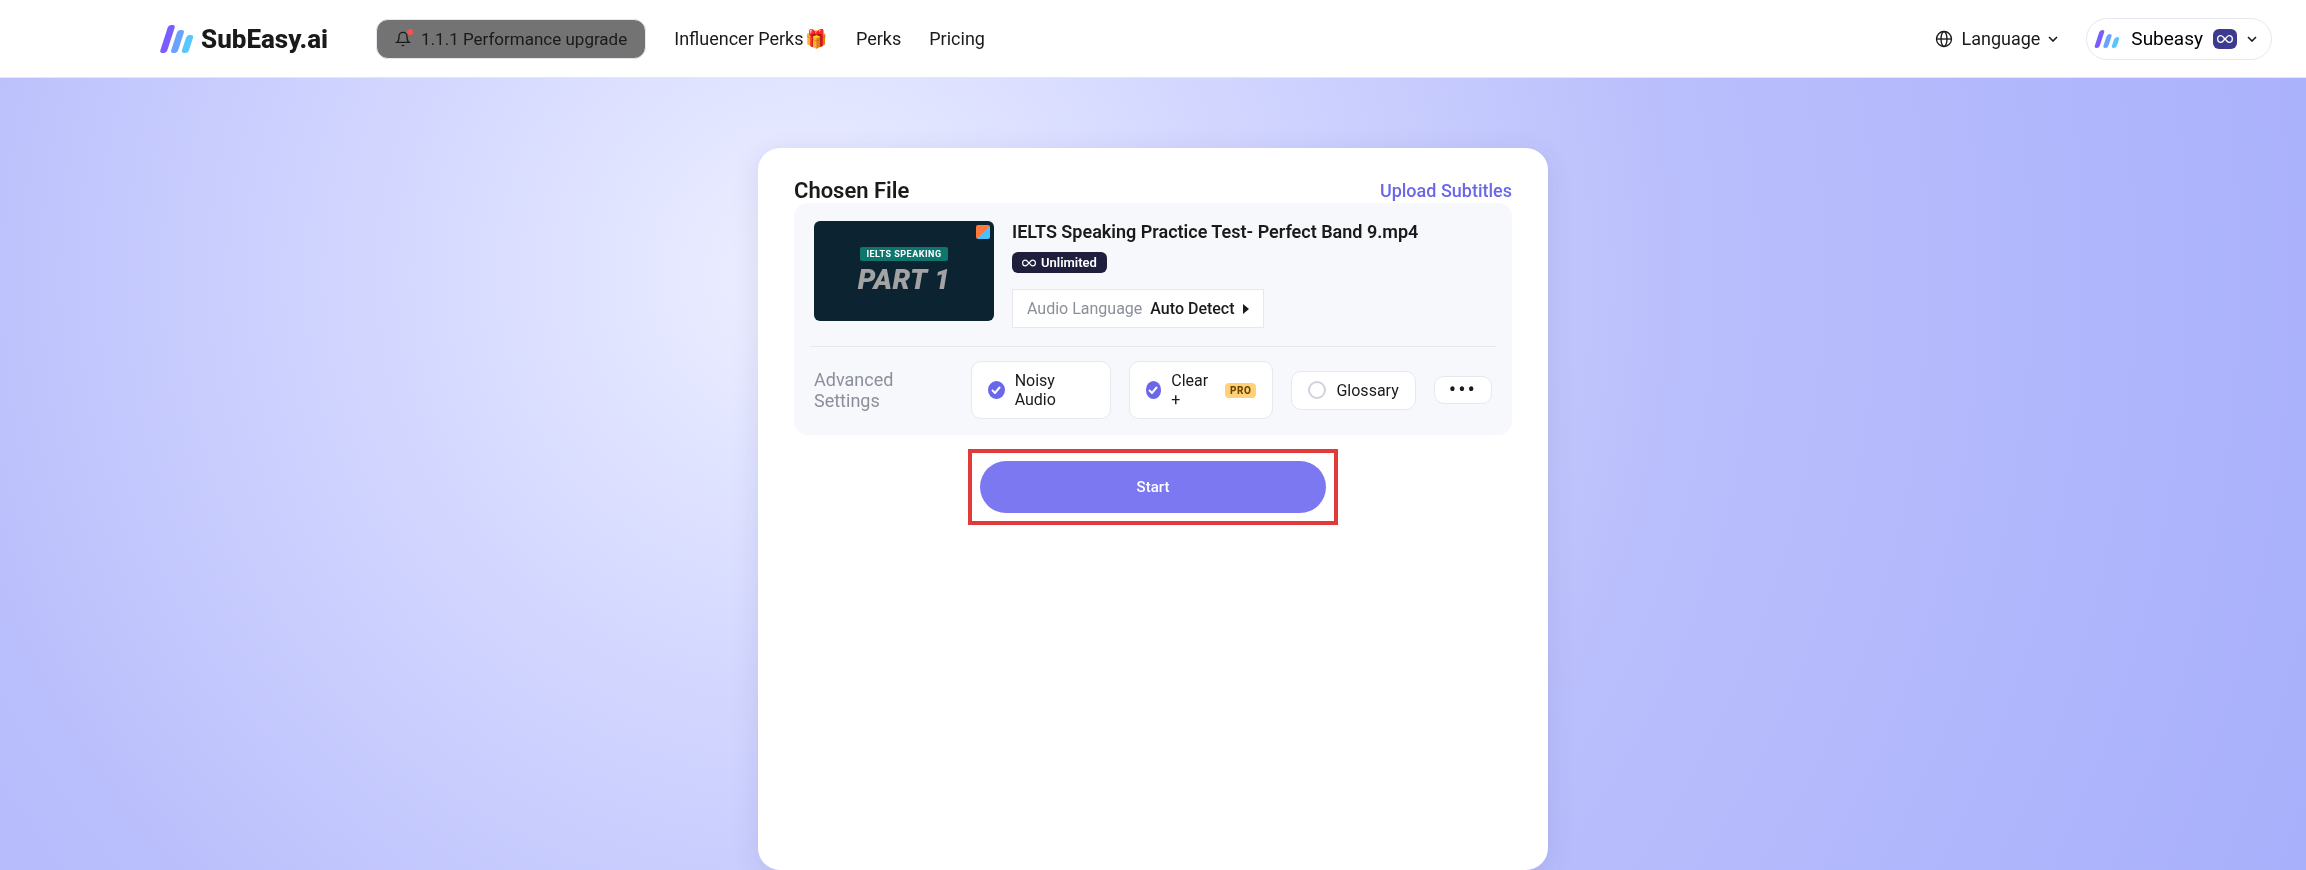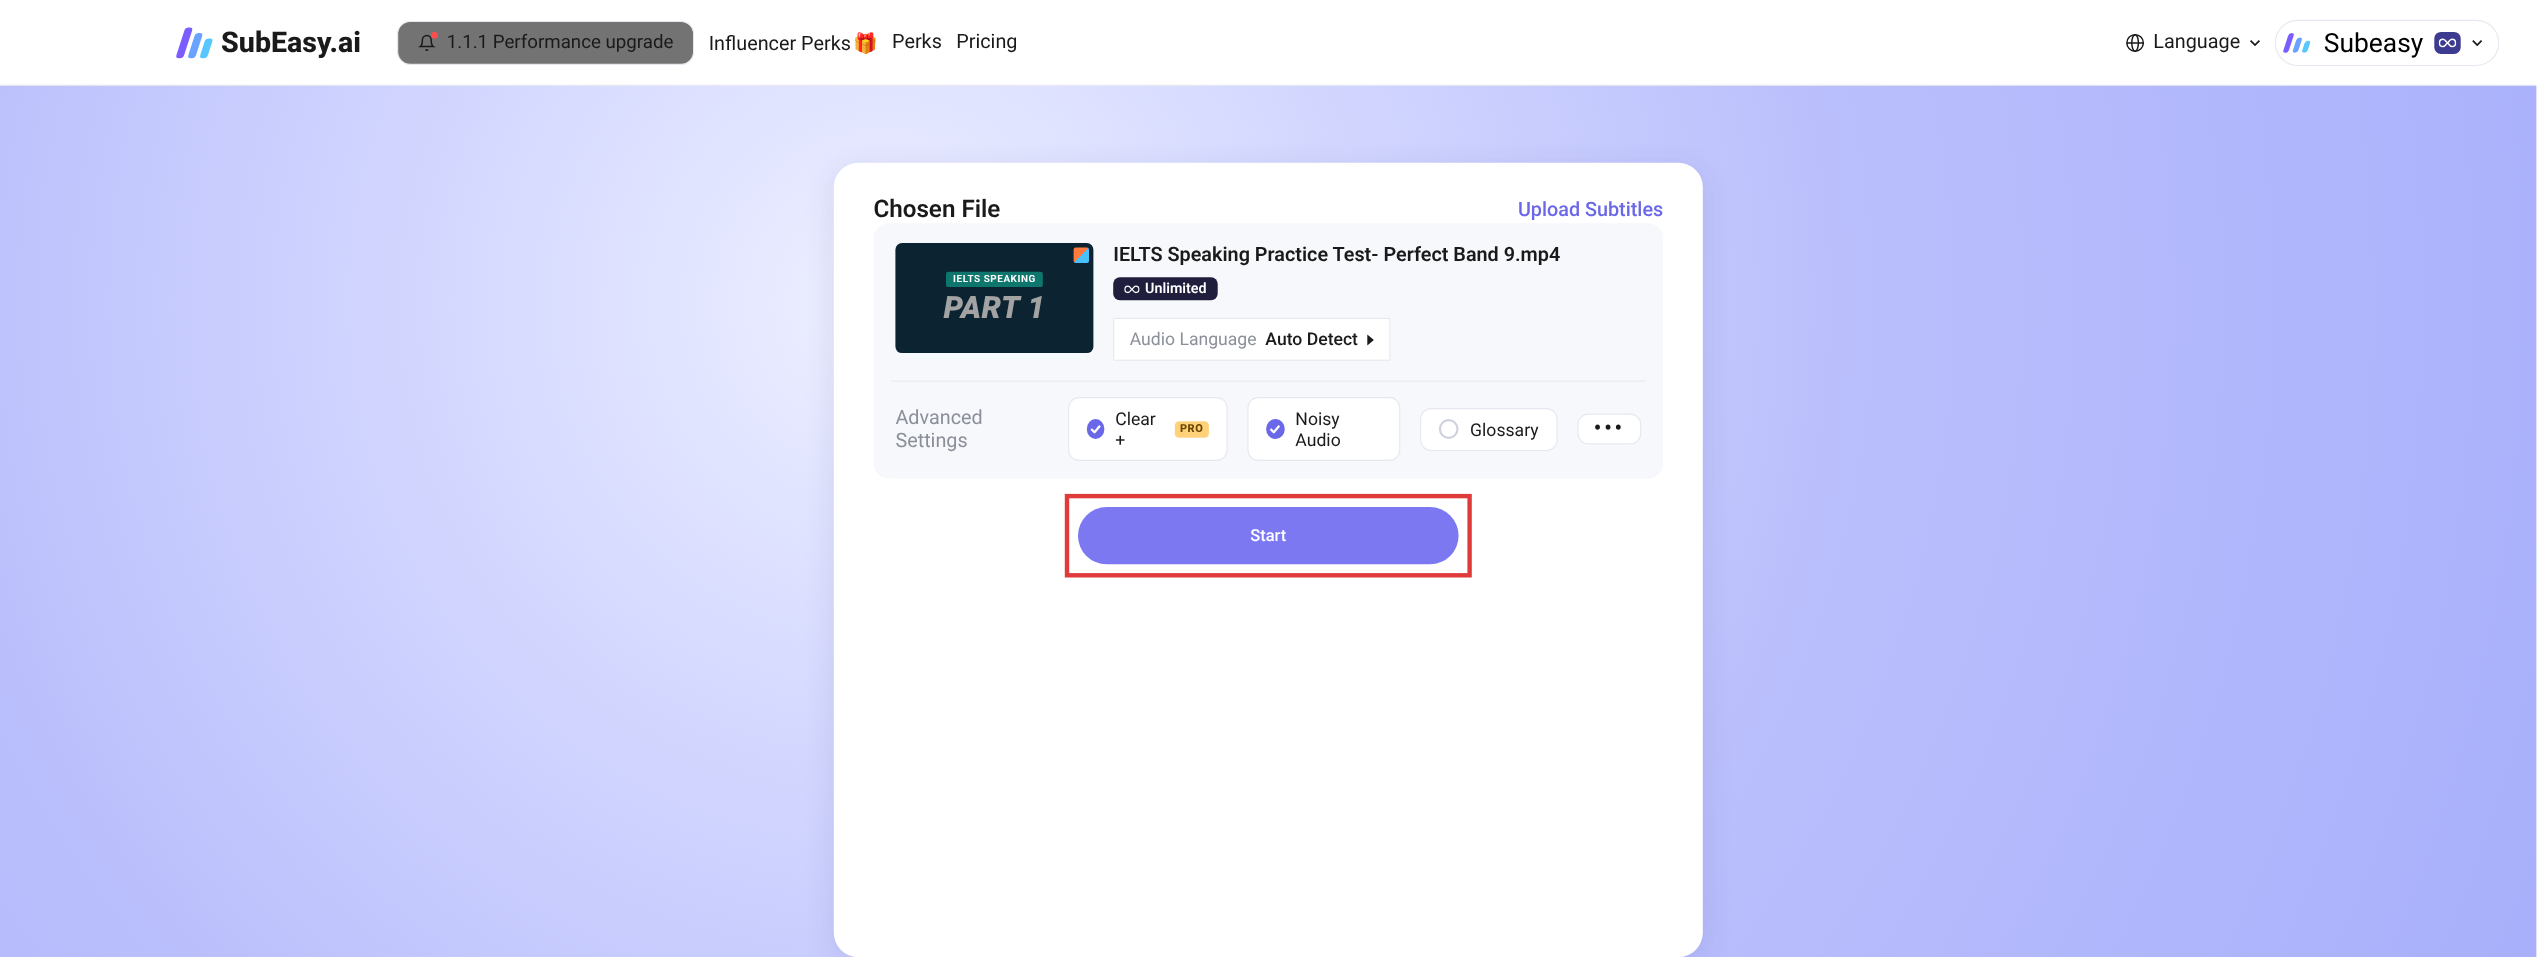--- a/index.html
+++ b/index.html
@@ -10,21 +10,21 @@
     --orange:#f09a1e;
     --card-bg:#ffffff;
     --panel:#f7f8fc;
     --border:#e7e8ef;
   }
   *{box-sizing:border-box;font-family:-apple-system,BlinkMacSystemFont,"Segoe UI",Roboto,Helvetica,Arial,sans-serif;}
   html,body{margin:0;padding:0;height:100%;width:100%;background:#fff;}
 
   
   header{
-    display:flex;align-items:center;gap:13px;
+    display:flex;align-items:center;gap:28px;
     padding:0 34px;height:78px;border-bottom:1px solid var(--border);
   }
   .logo{display:flex;align-items:center;gap:10px;margin-right:20px; padding-left:130px;}
   .logo-mark{display:flex;gap:3px;align-items:flex-end;}
   .logo-mark span{display:block;width:7px;border-radius:3px;transform:skewX(-18deg);}
   .logo-mark span:nth-child(1){height:28px;background:#7a5cff;}
   .logo-mark span:nth-child(2){height:23px;background:#6aa3ff;}
   .logo-mark span:nth-child(3){height:18px;background:#58c6ff;}
   .logo-text{font-weight:800;font-size:26px;color:var(--ink);}
 
@@ -48,21 +48,21 @@
 
   .user-chip{
     display:flex;align-items:center;gap:10px;
     padding:6px 14px 6px 6px;border:1px solid var(--border);border-radius:28px;
   }
   .avatar-ico{width:28px;height:28px;border-radius:50%;display:flex;align-items:center;justify-content:center;}
   .avatar-ico .logo-mark span{width:5px;}
   .avatar-ico .logo-mark span:nth-child(1){height:18px;}
   .avatar-ico .logo-mark span:nth-child(2){height:14px;}
   .avatar-ico .logo-mark span:nth-child(3){height:11px;}
-  .user-chip .name{font-size:24px;}
+  .user-chip .name{font-size:19px;}
   .infinity-badge{
     width:24px;height:20px;border-radius:6px;background:#3d3b8f;
     display:flex;align-items:center;justify-content:center;color:#fff;font-size:12px;
   }
 
   
   .hero{
     min-height:calc(100% - 78px);
     background:radial-gradient(circle at 35% 25%, #eef0ff 0%, #d4d8ff 25%, #b9befc 55%, #a8b0fb 100%);
     display:flex;justify-content:center;padding-top:70px;
@@ -240,31 +240,31 @@
 
       <div class="adv">
         <span class="adv-label">Advanced Settings</span>
 
         <span class="opt">
           <span class="check on">
               <svg viewBox="0 0 10 8">
                 <path d="M1 4l3 3 5-6" fill="none" stroke="#fff" stroke-width="2"></path>
               </svg>
             </span>
-          <span>Clear +</span>
-          <span class="pro">PRO</span>
+          <span>Noisy Audio</span>
         </span>
 
         <span class="opt">
           <span class="check on">
               <svg viewBox="0 0 10 8">
                 <path d="M1 4l3 3 5-6" fill="none" stroke="#fff" stroke-width="2"></path>
               </svg>
             </span>
-          <span>Noisy Audio</span>
+          <span>Clear +</span>
+          <span class="pro">PRO</span>
         </span>
 
         <span class="opt">
           <span class="check off"></span>
           <span>Glossary</span>
         </span>
 
         <span class="dots">•••</span>
       </div>
     </div>

